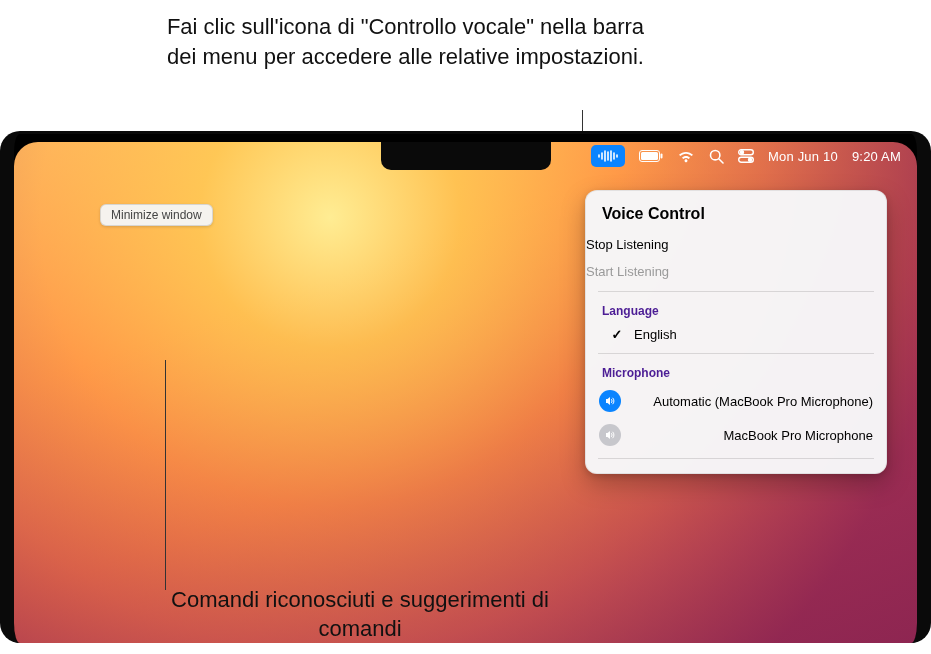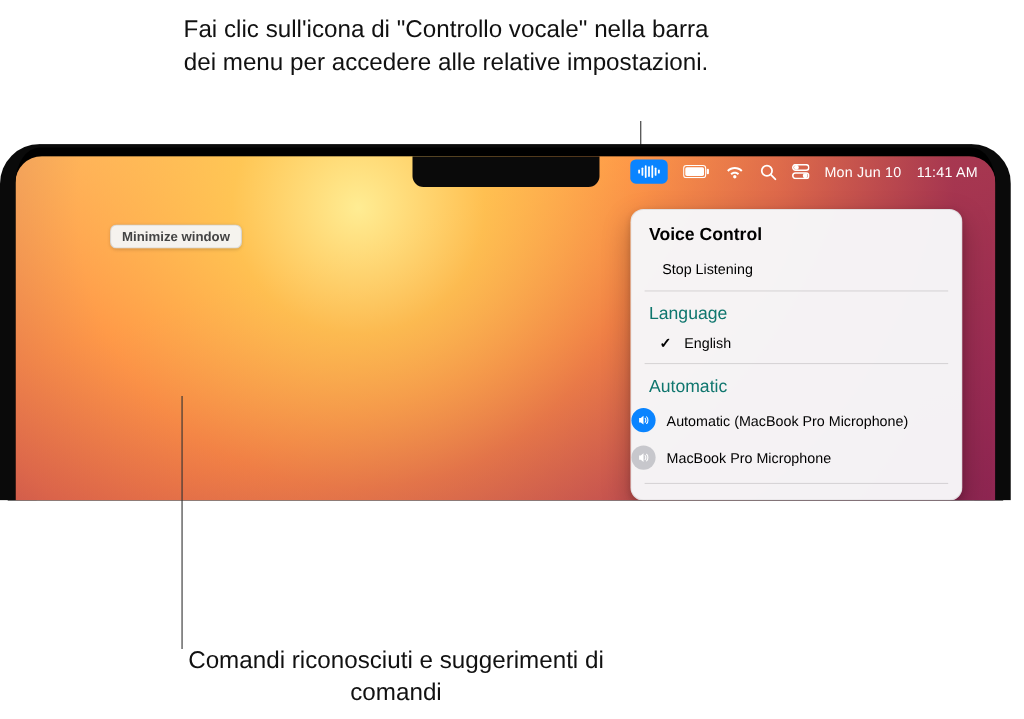--- a/index.html
+++ b/index.html
@@ -26,29 +26,30 @@
   top: 110px;
   left: 582px;
   width: 1px;
   height: 50px;
   background: #333;
 }
 .laptop {
   position: absolute;
   top: 131px;
   left: 0;
-  right: 12px;
-  height: 324px;
+  right: 0;
+  height: 512px;
   border-top: 3px solid #0a0a0a;
   border-left: 14px solid #0a0a0a;
   border-right: 14px solid #0a0a0a;
   border-top-left-radius: 36px;
   border-top-right-radius: 36px;
   background: #000;
   overflow: hidden;
+  border-radius: 20px;
 }
 .screen {
   position: absolute;
   top: 8px;
   left: 0;
   right: 0;
   bottom: 0;
   background: 
     radial-gradient(circle at 35% 15%, rgba(255,240,150,0.95) 0%, rgba(255,200,80,0.8) 18%, rgba(255,150,60,0.5) 40%, rgba(210,90,70,0.6) 60%, rgba(150,40,80,0.8) 85%),
     linear-gradient(160deg, #ffd97a 0%, #ff9e54 30%, #e2694f 55%, #a93a5e 80%, #6d1c56 100%);
@@ -99,21 +100,20 @@
   position: absolute;
   top: 62px;
   left: 86px;
   background: rgba(245,245,245,0.96);
   border: 1px solid rgba(0,0,0,0.12);
   border-radius: 6px;
   padding: 3px 10px;
   font-size: 12px;
   color: #444;
   box-shadow: 0 1px 3px rgba(0,0,0,0.15);
-  font-weight: bold;
 }
 .leader-line-bubble {
   position: absolute;
   left: 165px;
   top: 360px;
   width: 1px;
   height: 230px;
   background: #333;
 }
 .dropdown {
@@ -128,47 +128,48 @@
   padding: 10px 0 8px 0;
   font-size: 13px;
   color: #000;
 }
 .dropdown h3 {
   font-size: 16px;
   font-weight: 700;
   padding: 4px 16px 8px 16px;
 }
 .dd-item {
-  padding: 6px 28px;
+  padding: 6px 0;
   cursor: default;
 }
 .dd-item.disabled { color: #9a9a9a; }
 .dd-sep {
   height: 1px;
   background: rgba(0,0,0,0.12);
   margin: 6px 12px;
 }
 .dd-section-label {
-  font-size: 16px;
-  color: #0f766e;
-  font-weight: 400;
+  font-size: 12px;
+  color: #4c1d95;
+  font-weight: 700;
   padding: 6px 16px 4px 16px;
 }
 .dd-lang {
   display: flex;
   align-items: center;
   gap: 10px;
   padding: 5px 16px 5px 24px;
 }
 .dd-lang .tick { width: 14px; text-align:center; font-weight:700; color:#000; }
 .dd-mic {
   display: flex;
   align-items: center;
   gap: 10px;
-  padding: 6px 0;
+  padding: 6px 13px;
+  justify-content: space-between;
 }
 .mic-chip {
   width: 22px; height:22px; border-radius:50%;
   display:flex; align-items:center; justify-content:center;
 }
 .mic-chip.active { background:#0a84ff; color:#fff; }
 .mic-chip.inactive { background:#c7c7cc; color:#fff; }
 .dd-settings { padding: 8px 16px; }
 .callout-bottom {
   position: absolute;
@@ -223,41 +224,42 @@
       </span>
       <span class="mb-icon">
         <svg width="16" height="14" viewBox="0 0 16 14" fill="none" stroke="white" stroke-width="1.4">
           <rect x="0.7" y="0.7" width="14.6" height="5" rx="2.5"></rect>
           <circle cx="4" cy="3.2" r="1.5" fill="white"></circle>
           <rect x="0.7" y="8.3" width="14.6" height="5" rx="2.5"></rect>
           <circle cx="12" cy="10.8" r="1.5" fill="white"></circle>
         </svg>
       </span>
       <span class="clock">Mon Jun 10</span>
-      <span class="clock">11:41 AM</span>
+      <span class="clock">9:20 AM</span>
     </div>
 
     <div class="command-bubble">Minimize window</div>
 
     <div class="dropdown">
       <h3>Voice Control</h3>
 
       <div class="dd-item">Stop Listening</div>
+      <div class="dd-item disabled">Start Listening</div>
 
       <div class="dd-sep"></div>
 
       <div class="dd-section-label">Language</div>
       <div class="dd-lang">
         <span class="tick">✓</span>
         <span>English</span>
       </div>
 
       <div class="dd-sep"></div>
 
-      <div class="dd-section-label">Automatic</div>
+      <div class="dd-section-label">Microphone</div>
       <div class="dd-mic">
         <span class="mic-chip active">
           <svg width="12" height="12" viewBox="0 0 12 12" fill="white">
             <path d="M2 4 h1.5 L6 2 v8 L3.5 8 H2z"></path>
             <path d="M7.5 4.2 c0.8 0.5 0.8 3.1 0 3.6" stroke="white" stroke-width="1" fill="none" stroke-linecap="round"></path>
             <path d="M8.8 3 c1.6 1 1.6 5 0 6" stroke="white" stroke-width="1" fill="none" stroke-linecap="round"></path>
           </svg>
         </span>
         <span>Automatic (MacBook Pro Microphone)</span>
       </div>

